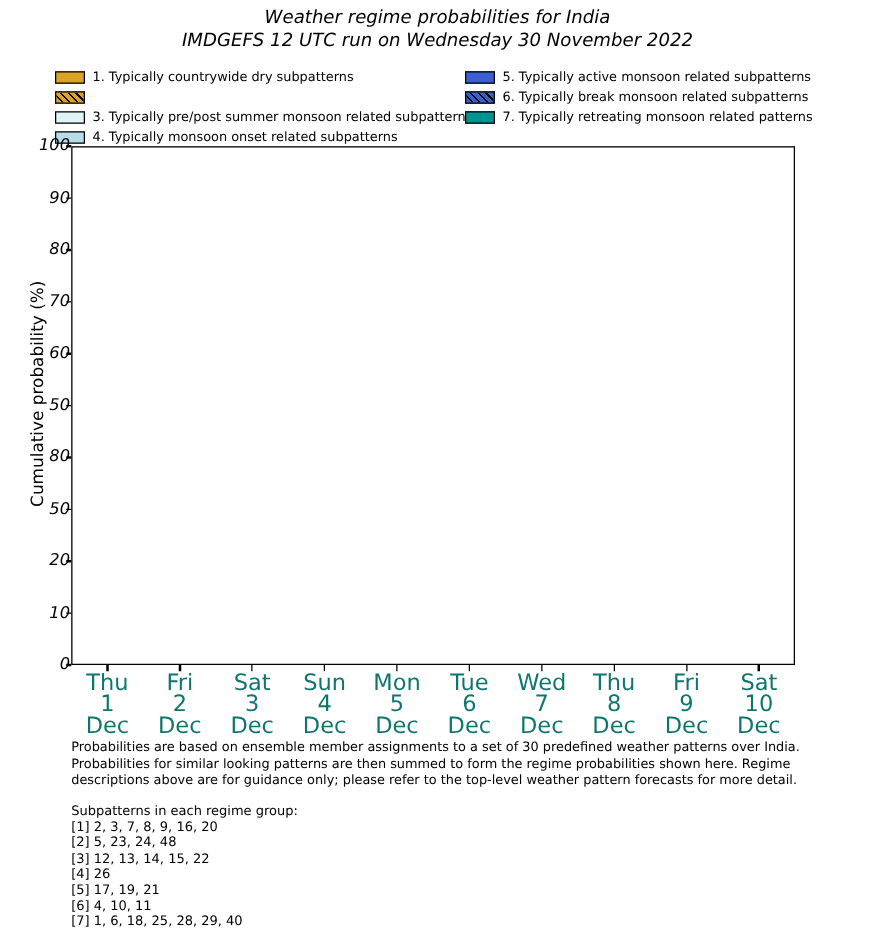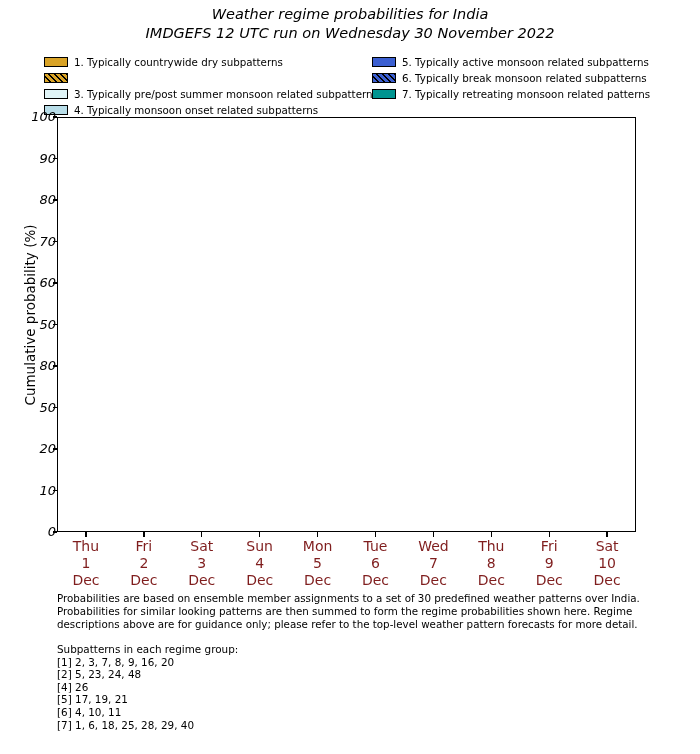--- a/index.html
+++ b/index.html
@@ -181,23 +181,23 @@
     position: absolute;
     left: 50%;
     top: 0;
     margin-left: -0.7px;
     width: 1.4px;
     height: 4.5px;
     background: #000;
   }
   .x-lines {
     padding-top: 6px;
-    font-size: 14px;
+    font-size: 18px;
     line-height: 17px;
-    color: #7f1d1d;
+    color: #0f766e;
   }
 
   
   .note-block {
     position: absolute;
     left: 57px;
     top: 592px;
     width: 600px;
     font-size: 10.3px;
     line-height: 13.2px;
@@ -428,18 +428,19 @@
   <div>Probabilities are based on ensemble member assignments to a set of 30 predefined weather patterns over India.</div>
   <div>Probabilities for similar looking patterns are then summed to form the regime probabilities shown here. Regime</div>
   <div>descriptions above are for guidance only; please refer to the top-level weather pattern forecasts for more detail.</div>
 </div>
 
 <div class="subpattern-block">
   <div>Subpatterns in each regime group:</div>
   <div id="subpattern-rows">
       <div>[1] 2, 3, 7, 8, 9, 16, 20</div>
       <div>[2] 5, 23, 24, 48</div>
+      <div>[3] 12, 13, 14, 15, 22</div>
       <div>[4] 26</div>
       <div>[5] 17, 19, 21</div>
       <div>[6] 4, 10, 11</div>
       <div>[7] 1, 6, 18, 25, 28, 29, 40</div>
     </div>
 </div>
 
 </body></html>

